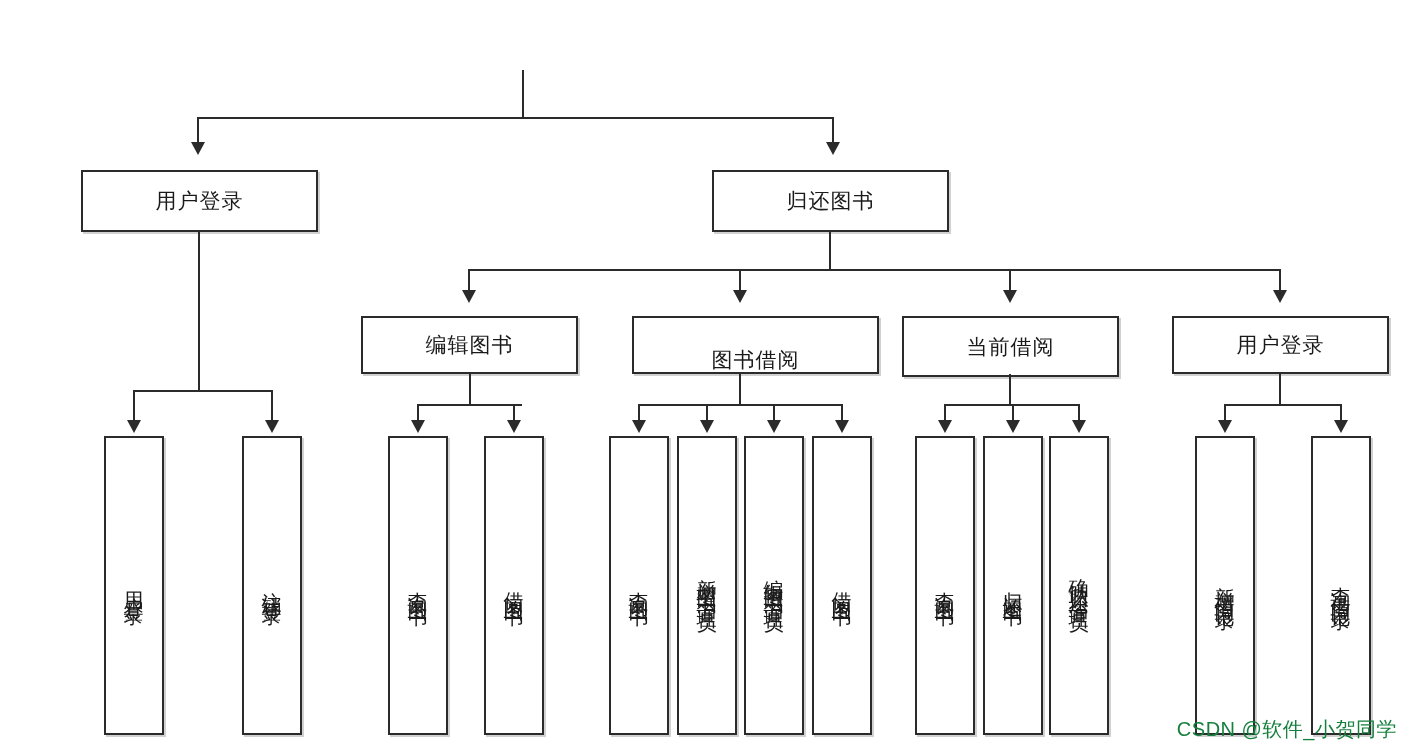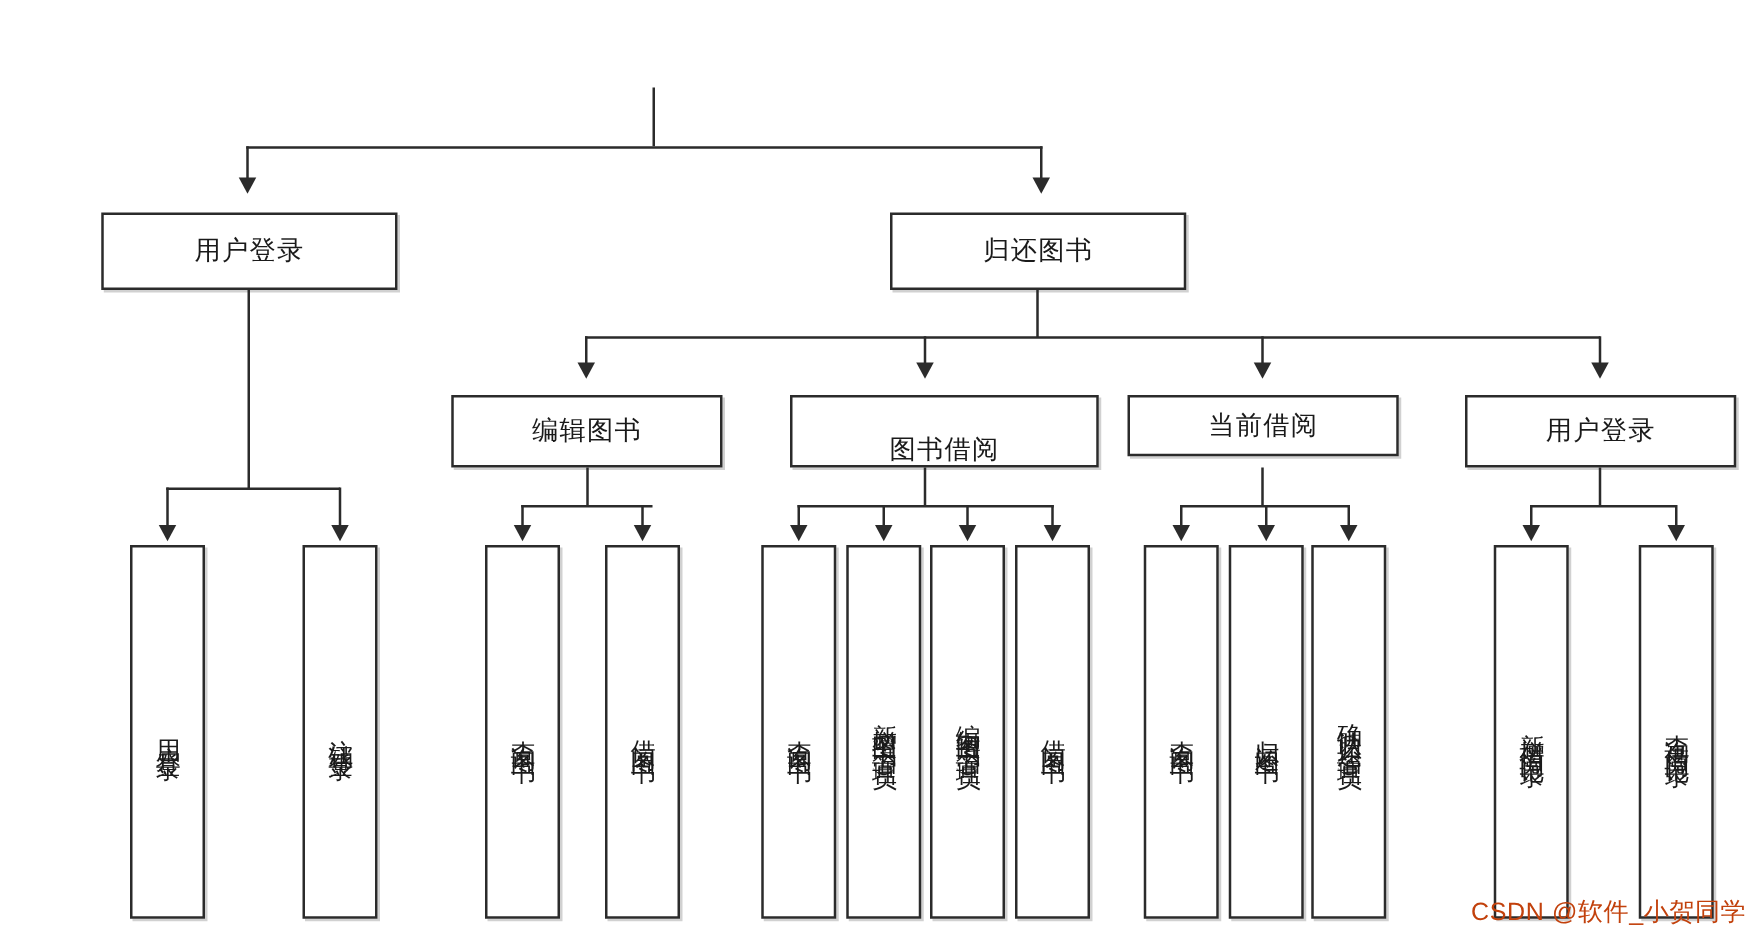--- a/index.html
+++ b/index.html
@@ -63,21 +63,21 @@
     border-left: 7px solid transparent;
     border-right: 7px solid transparent;
     border-top: 13px solid #2b2b2b;
   }
   
   #watermark {
     position: absolute;
     right: 8px;
     bottom: 4px;
     font-size: 20px;
-    color: #c2410c;
+    color: #15803d;
     letter-spacing: 0.5px;
     white-space: nowrap;
     pointer-events: none;
   }
 </style>
 </head>
 <body>
 
 <div id="canvas">
 
@@ -119,21 +119,21 @@
 
   <div class="ln lnv" style="left:1279px; top:269px; width:2px; height:23px;"></div>
   <div class="arrow" style="left:1273px; top:290px;"></div>
 
   <div class="node horiz" style="left:361px; top:316px; width:217px; height:58px;">
     <span>编辑图书</span>
   </div>
   <div class="node horiz" style="left:632px; top:316px; width:247px; height:58px;align-items:flex-end;">
     <span>图书借阅</span>
   </div>
-  <div class="node horiz" style="left:902px; top:316px; width:217px; height:49px;">
+  <div class="node horiz" style="left:902px; top:316px; width:217px; height:61px;">
     <span>当前借阅</span>
   </div>
   <div class="node horiz" style="left:1172px; top:316px; width:217px; height:58px;">
     <span>用户登录</span>
   </div>
 
   <div class="ln lnv" style="left:469px; top:374px; width:2px; height:31px;"></div>
   <div class="ln lnh" style="left:417px; top:404px; width:105px; height:2px;"></div>
   <div class="ln lnv" style="left:417px; top:404px; width:2px; height:19px;"></div>
   <div class="arrow" style="left:411px; top:420px;"></div>

